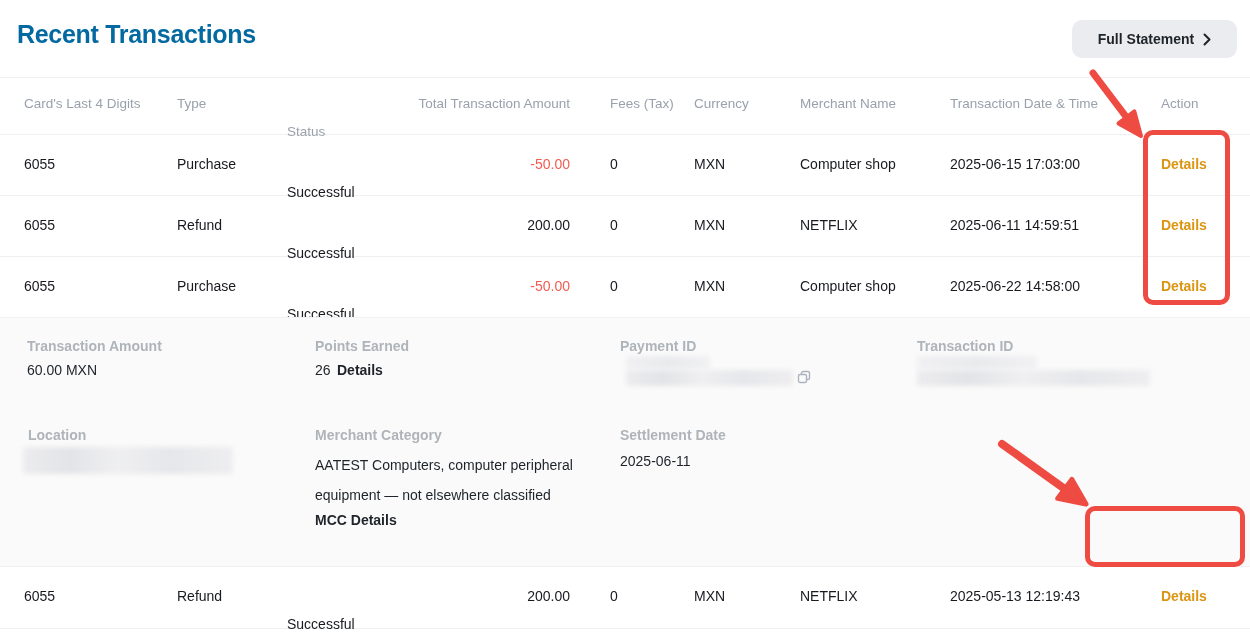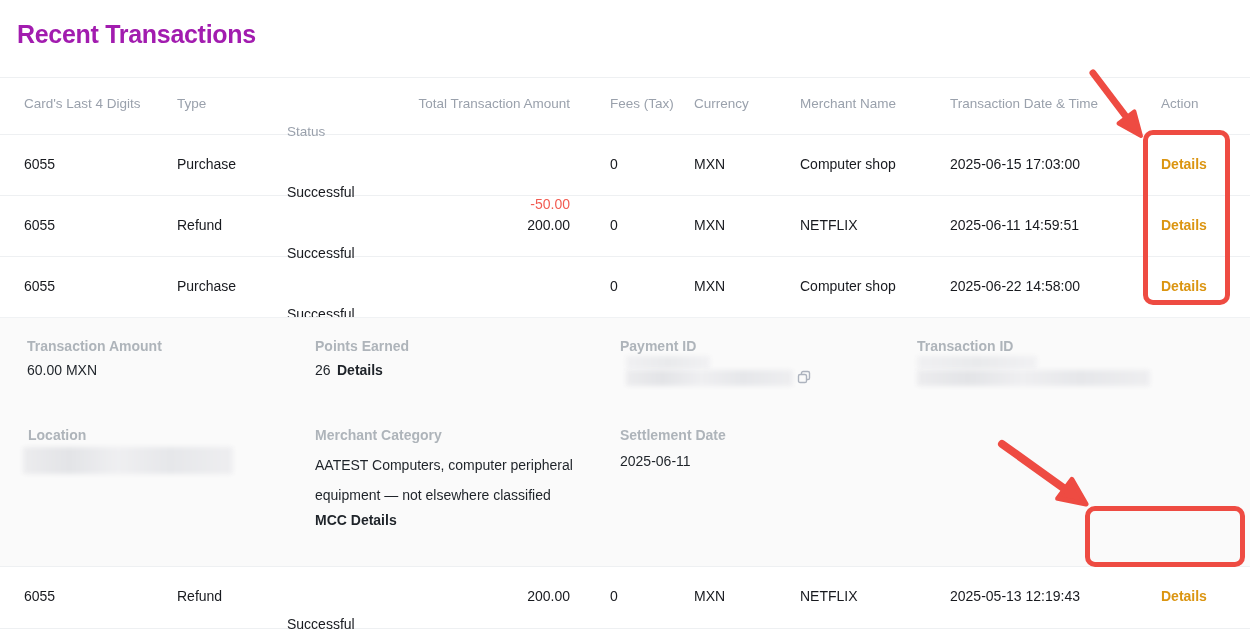--- a/index.html
+++ b/index.html
@@ -1,33 +1,33 @@
 <!DOCTYPE html>
 <html><head>
 <meta charset="utf-8">
 <style>
   html,body{margin:0;padding:0;background:#fff;}
   .stage{position:relative;width:1250px;height:640px;background:#ffffff;
          font-family:"Liberation Sans",sans-serif;color:#181A1F;overflow:hidden;}
   .abs{position:absolute;}
   
-  .page-title{left:17px;top:20px;font-size:25px;font-weight:700;letter-spacing:-0.3px;color:#a21caf;}
+  .page-title{left:17px;top:20px;font-size:25px;font-weight:700;letter-spacing:-0.3px;color:#0369a1;}
   .full-statement-btn{left:1072px;top:20px;width:165px;height:38px;background:#EAECEF;border:none;
       border-radius:10px;display:flex;align-items:center;justify-content:center;gap:9px;cursor:pointer;
       font-family:"Liberation Sans",sans-serif;}
   .full-statement-btn span{font-size:14px;font-weight:700;color:#1E2329;}
   
   .hline{left:0;width:1250px;height:1px;background:#EEF0F2;}
   
   .c1{left:24px;}  .c2{left:177px;} .c3{left:287px;margin-top:28px;}
   .c4{left:360px;width:210px;text-align:right;}
   .c5{left:610px;} .c6{left:694px;} .c7{left:800px;} .c8{left:950px;} .c9{left:1161px;}
   .th{position:absolute;font-size:13.5px;font-weight:500;color:#9AA1AC;white-space:nowrap;}
   .td{position:absolute;font-size:14px;color:#181A1F;white-space:nowrap;}
-  .td.neg{color:#F25C52;margin-top:40px;}
+  .td.neg{color:#F25C52;}
   .td.link,.olink{color:#DB9511;font-weight:700;cursor:pointer;}
   
   .panel{left:0;top:317px;width:1250px;height:248px;background:#FAFAFA;border-top:1px solid #F0F2F4;border-bottom:1px solid #EEF0F2;}
   .plabel{position:absolute;font-size:14px;color:#AEB4BA;white-space:nowrap;font-weight:bold;}
   .pvalue{position:absolute;font-size:14px;color:#1E2329;white-space:nowrap;}
   .blur{position:absolute;border-radius:2px;filter:blur(2.2px);
         background:linear-gradient(90deg,#ececee 0%,#e3e4e7 22%,#efeff1 45%,#e6e7ea 70%,#eeeef0 100%);}
   .blur.lite{background:linear-gradient(90deg,#f0f0f2 0%,#e9eaec 50%,#f1f1f3 100%);}
   .mcat{left:315px;top:450px;width:280px;font-size:14px;line-height:30px;color:#1E2329;white-space:normal;}
   .get-support-btn{left:1097px;top:522px;width:130px;height:30px;background:#FCFCFC;border:1px solid #E3A236;
@@ -38,20 +38,26 @@
   .ann-box{position:absolute;border:5px solid #EE4B42;border-radius:10px;box-sizing:border-box;pointer-events:none;}
   .ann{pointer-events:none;}
   .copy-ic{position:absolute;cursor:pointer;}
 </style>
 </head>
 <body>
 
 <div class="stage">
 
   <div class="abs page-title">Recent Transactions</div>
+  <button class="abs full-statement-btn">
+    <span>Full Statement</span>
+    <svg width="8" height="13" viewBox="0 0 8 13">
+        <path d="M1.5 1.5 L6.5 6.5 L1.5 11.5" fill="none" stroke="#1E2329" stroke-width="2" stroke-linecap="round" stroke-linejoin="round"></path>
+      </svg>
+  </button>
 
   <div class="abs hline" style="top:77px"></div>
   <div class="abs hline" style="top:134px"></div>
   <div class="abs hline" style="top:195px"></div>
   <div class="abs hline" style="top:256px"></div>
   <div class="abs hline" style="top:628px"></div>
 
   <div>
     <span class="th c1" style="top:96px">Card's Last 4 Digits</span>
     <span class="th c2" style="top:96px">Type</span>

